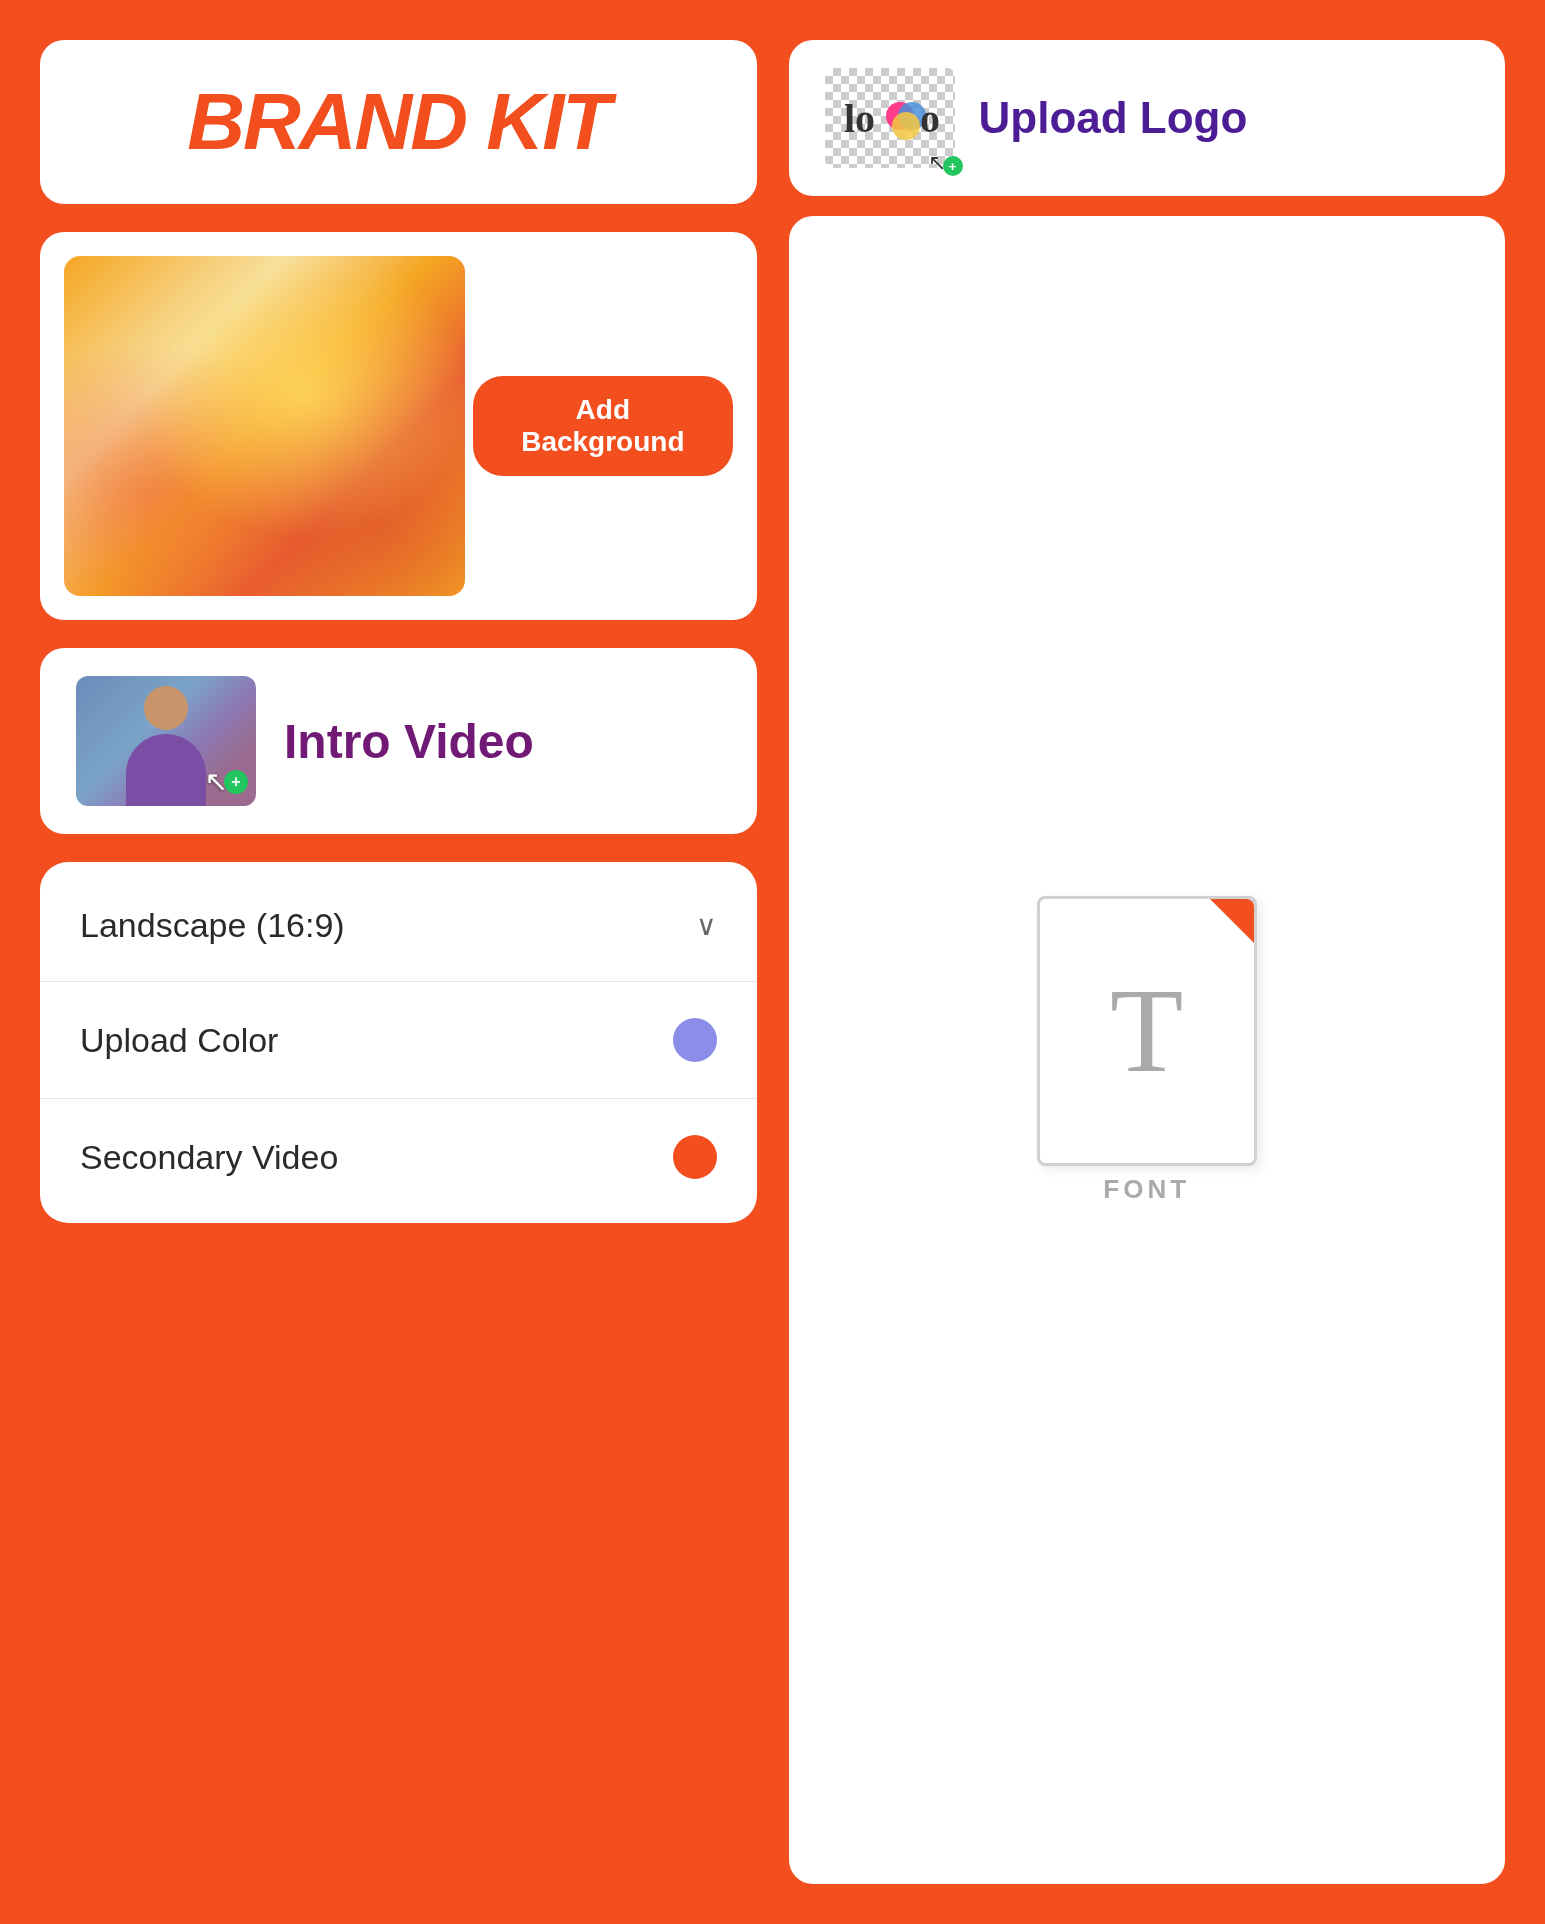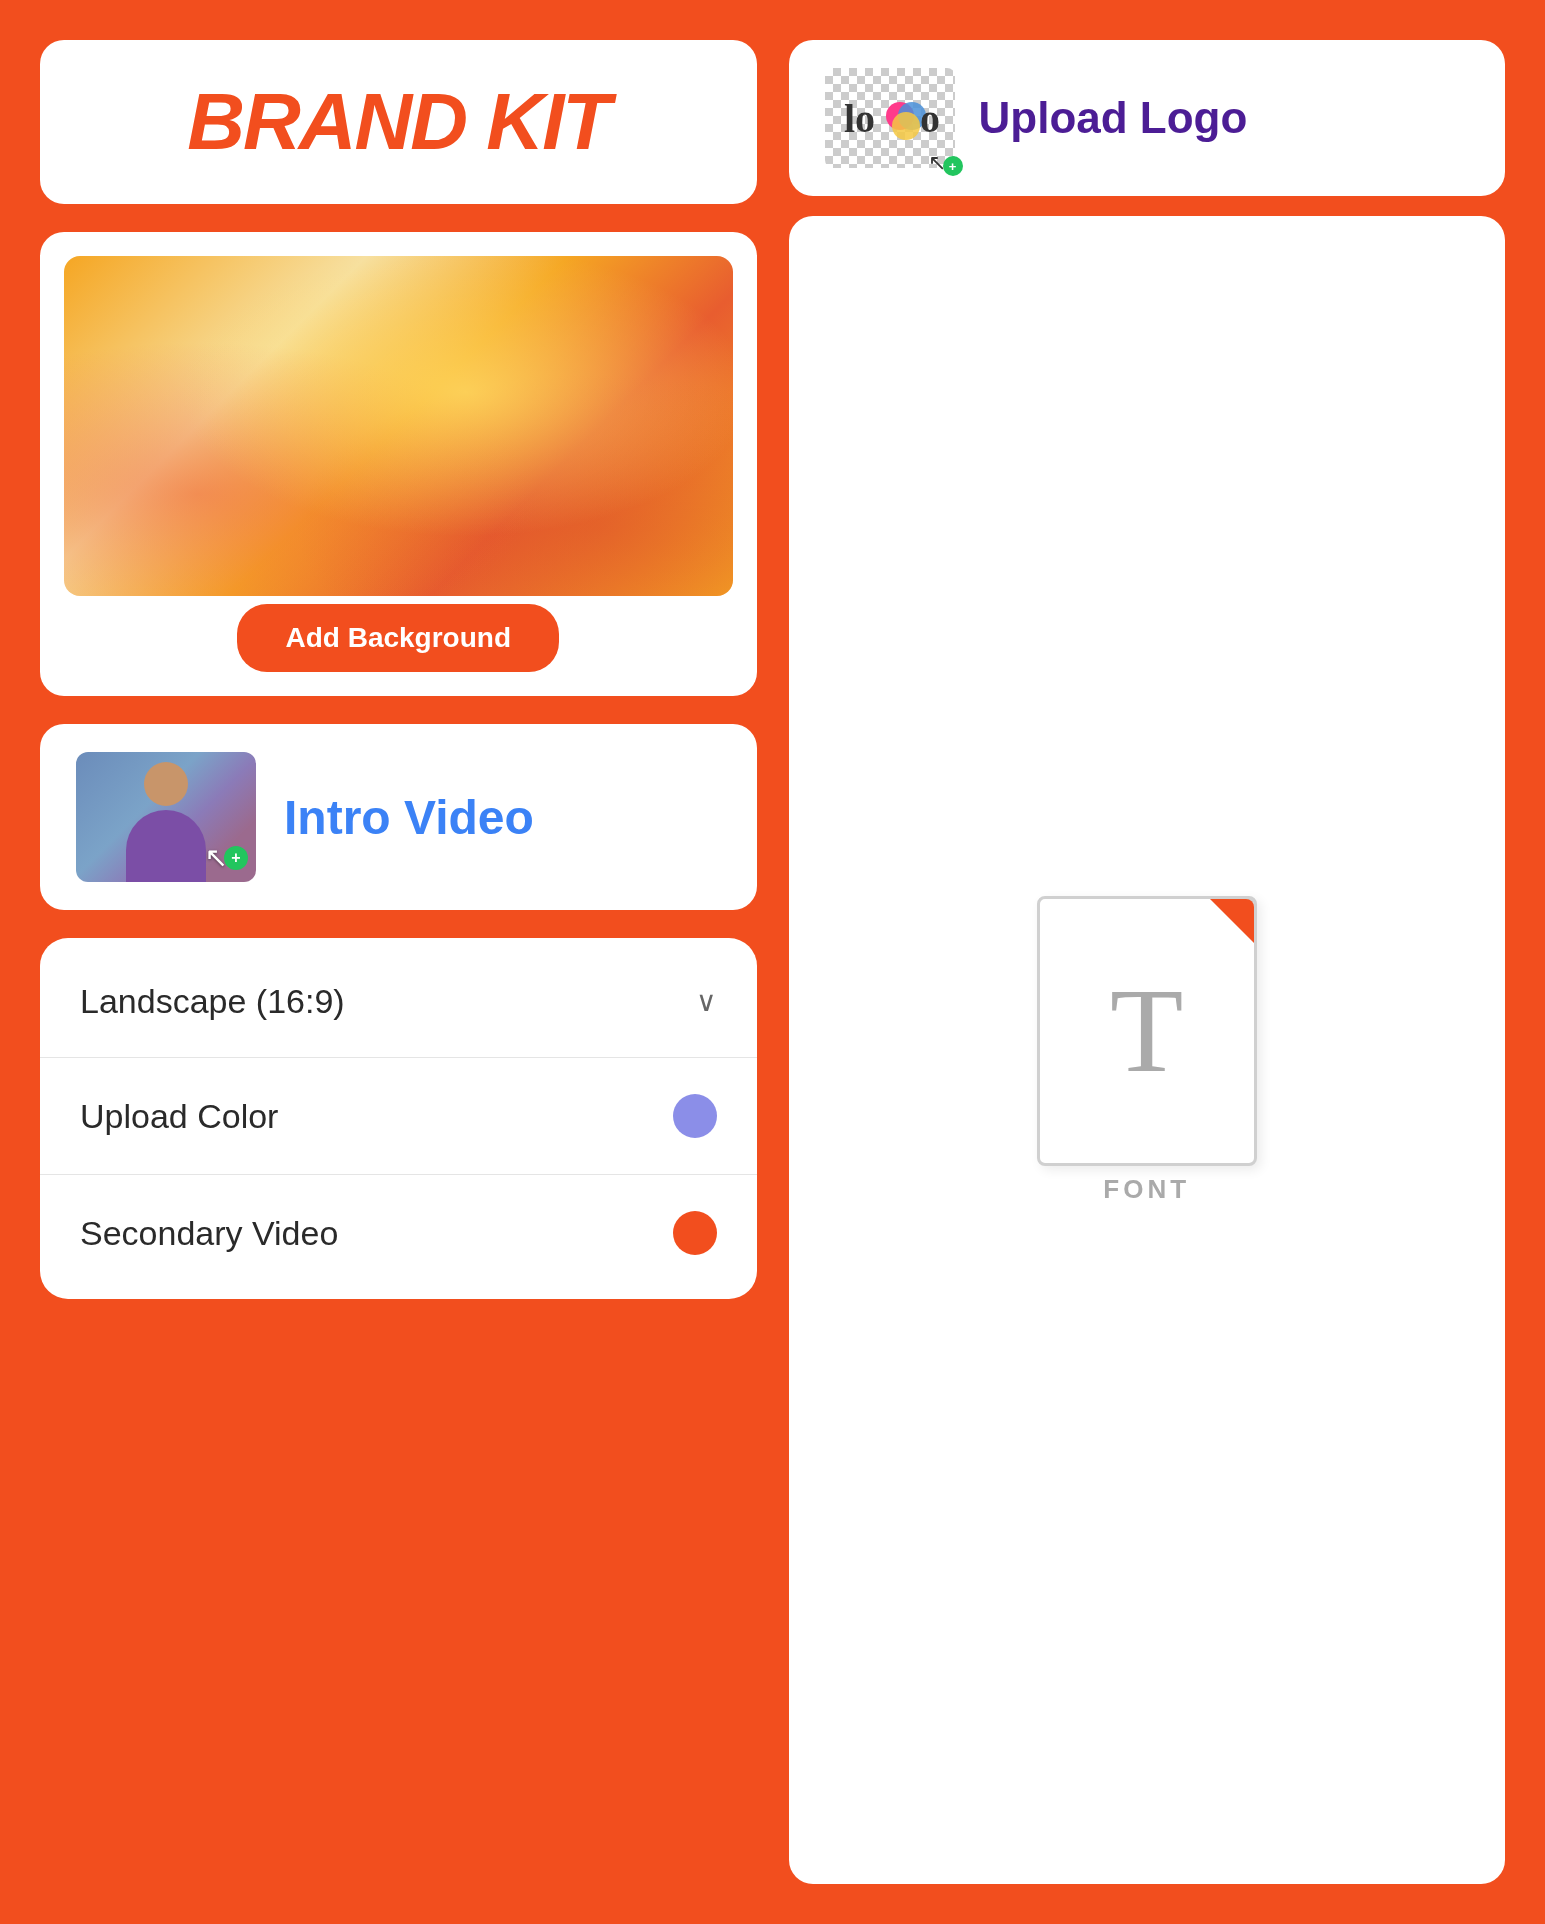--- a/index.html
+++ b/index.html
@@ -55,21 +55,21 @@
       font-style: italic;
       text-transform: uppercase;
     }
 
     
     .background-card {
       background: white;
       border-radius: 24px;
       padding: 24px;
       display: flex;
-      flex-direction: column;
+      flex-direction: row;
       align-items: center;
       gap: 8px;
     }
 
     .background-preview {
       width: 100%;
       height: 340px;
       border-radius: 16px;
       overflow: hidden;
       background: linear-gradient(135deg, #f5a623 0%, #f7e0a0 30%, #f5a623 50%, #e85d2f 70%, #f5a623 100%);
@@ -166,21 +166,21 @@
       justify-content: center;
       color: white;
       font-size: 16px;
       font-weight: bold;
       margin-left: -4px;
     }
 
     .intro-video-label {
       font-size: 48px;
       font-weight: 700;
-      color: #3b82f6;
+      color: #701a75;
     }
 
     
     .settings-card {
       background: white;
       border-radius: 28px;
       padding: 8px 0;
       display: flex;
       flex-direction: column;
     }

